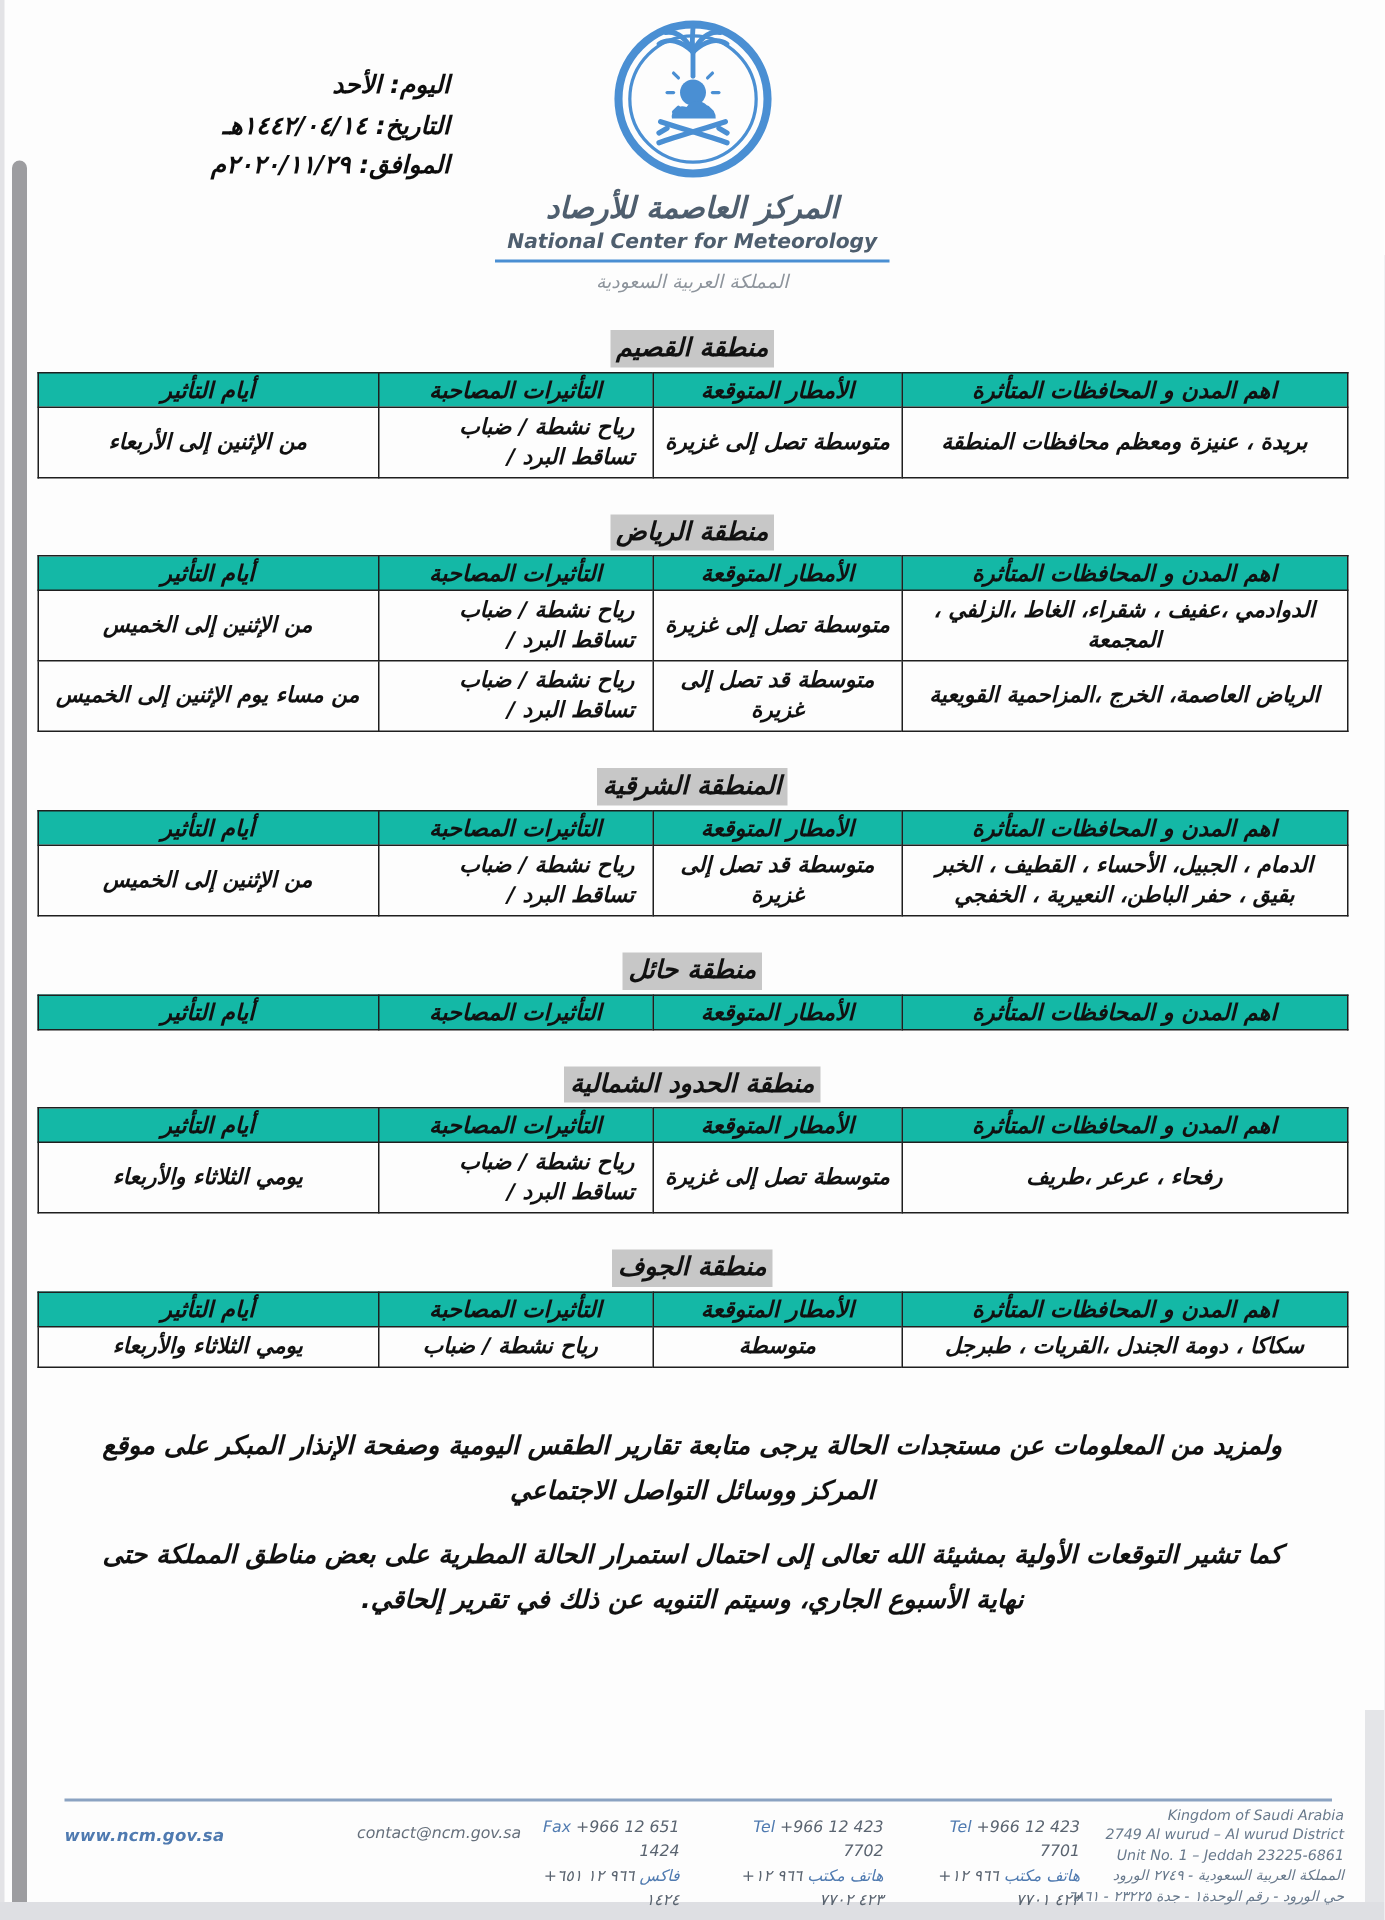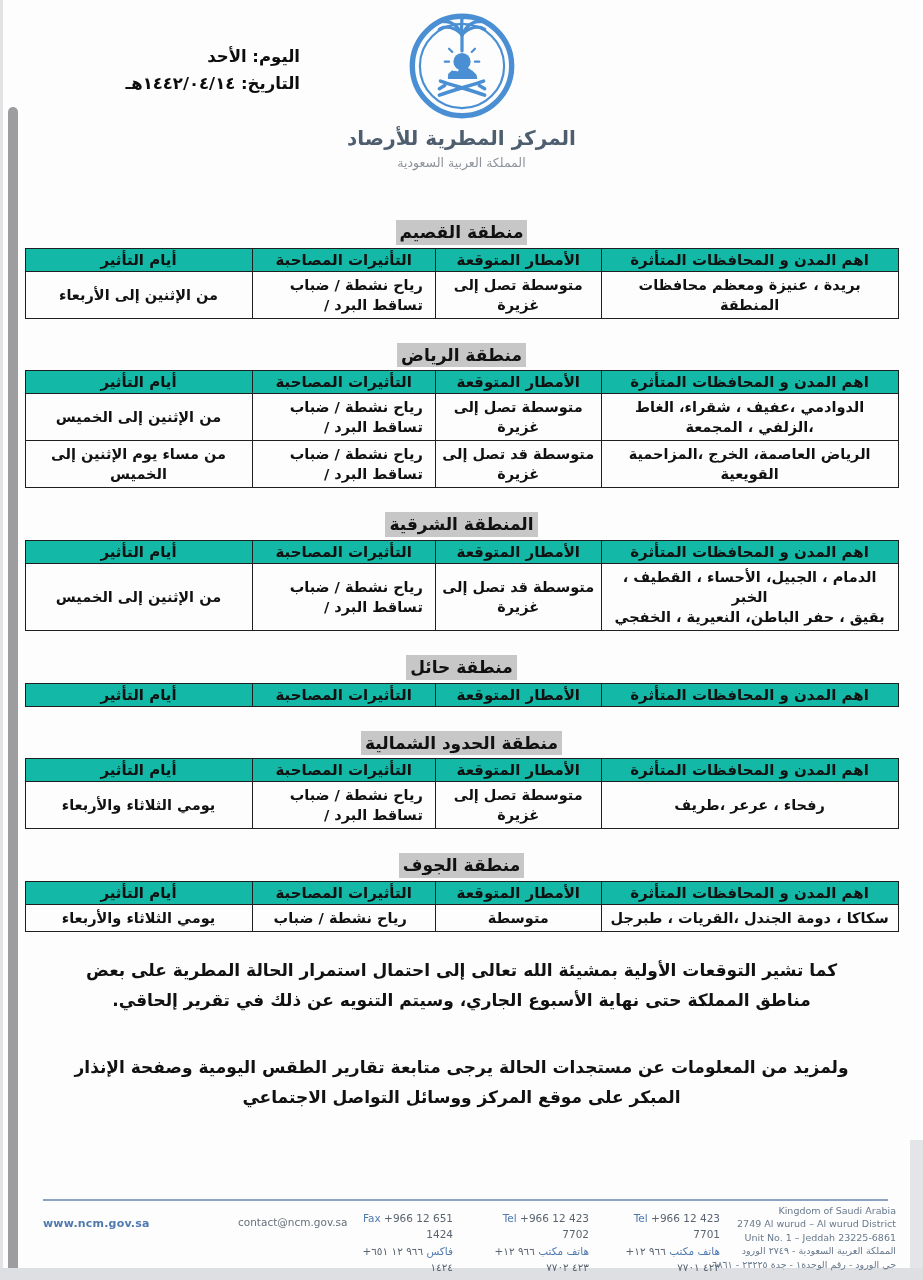--- a/index.html
+++ b/index.html
@@ -1,17 +1,17 @@
 <!DOCTYPE html>
 <html lang="ar"><head>
 <meta charset="utf-8">
 <style>
   html,body{margin:0;padding:0;background:#e8e9ec;}
   .page{position:relative;width:923px;height:1280px;margin:0 auto;background:#fdfdfd;overflow:hidden;
-        font-family:"DejaVu Sans","Liberation Sans",sans-serif;color:#111;}
+        font-family:"DejaVu Sans","Liberation Sans",sans-serif;color:#111;font-style:italic;}
 
   
   .edge-left-line{position:absolute;left:0;top:0;width:3px;height:1280px;background:#e3e3e6;}
   .edge-left-strip{position:absolute;left:8px;top:107px;width:10px;height:1161px;background:#9d9da0;border-radius:6px 6px 0 0;}
   .edge-bottom{position:absolute;left:0;top:1268px;width:923px;height:12px;background:#dedfe3;}
   .edge-right{position:absolute;right:0;top:1140px;width:13px;height:140px;background:#e4e5e8;}
 
   
   .date-block{position:absolute;top:44px;left:48px;width:252px;direction:rtl;text-align:right;
               font-weight:700;font-size:16.5px;line-height:1.62;color:#0d0d0d;}
@@ -60,20 +60,21 @@
 <div class="page">
 
   <div class="edge-left-line"></div>
   <div class="edge-left-strip"></div>
   <div class="edge-right"></div>
   <div class="edge-bottom"></div>
 
   <div class="date-block">
     <div>اليوم: الأحد</div>
     <div>التاريخ: ١٤٤٢/٠٤/١٤هـ</div>
+    <div>الموافق: ٢٠٢٠/١١/٢٩م</div>
   </div>
 
   <div class="logo-block">
     <svg width="108" height="108" viewBox="0 0 100 100">
       <circle cx="50" cy="50" r="46" fill="none" stroke="#4a8fd3" stroke-width="5"></circle>
       <circle cx="50" cy="50" r="39" fill="none" stroke="#4a8fd3" stroke-width="2"></circle>
 
       <g stroke="#4a8fd3" stroke-width="3" fill="none" stroke-linecap="round">
         <path d="M50 36 L50 21"></path>
         <path d="M50 21 C 43 14, 35 12, 29 16"></path>
@@ -97,21 +98,22 @@
 
       <path fill="#4a8fd3" d="M37 62 a6.5 6.5 0 0 1 9-7 a8 8 0 0 1 14 1 a5.5 5.5 0 0 1 4 6 z"></path>
 
       <g stroke="#4a8fd3" stroke-width="3.2" stroke-linecap="round">
         <path d="M29 77 C 40 73, 58 68, 70 64"></path>
         <path d="M71 77 C 60 73, 42 68, 30 64"></path>
         <path d="M66 68 L71 71"></path>
         <path d="M34 68 L29 71"></path>
       </g>
     </svg>
-    <div class="org-ar">المركز المطرية للأرصاد</div>
+    <div class="org-ar">المركز العاصمة للأرصاد</div>
+    <div><span class="org-en">National Center for Meteorology</span></div>
     <div class="org-country">المملكة العربية السعودية</div>
   </div>
 
   <div class="content">
 
     <div class="section">
       <div class="section-title-wrap"><span class="section-title">منطقة القصيم</span></div>
       <table class="region-table">
         <colgroup>
             <col style="width:34%">
@@ -265,22 +267,22 @@
         <tr>
           <td>سكاكا ، دومة الجندل ،القريات ، طبرجل</td>
           <td>متوسطة</td>
           <td class="effects center">رياح نشطة  / ضباب</td>
           <td>يومي الثلاثاء والأربعاء</td>
         </tr>
       </tbody>
         </table>
     </div>
 
+    <div class="note note-2">ولمزيد من المعلومات عن مستجدات الحالة يرجى متابعة تقارير الطقس اليومية وصفحة الإنذار المبكر على موقع المركز ووسائل التواصل الاجتماعي</div>
     <div class="note note-1">كما تشير التوقعات الأولية بمشيئة الله تعالى إلى احتمال استمرار الحالة المطرية على بعض مناطق المملكة حتى نهاية الأسبوع الجاري، وسيتم التنويه عن ذلك في تقرير إلحاقي.</div>
-    <div class="note note-2">ولمزيد من المعلومات عن مستجدات الحالة يرجى متابعة تقارير الطقس اليومية وصفحة الإنذار المبكر على موقع المركز ووسائل التواصل الاجتماعي</div>
   </div>
 
   <div class="footer-line"></div>
 
   <div class="f-web">www.ncm.gov.sa</div>
   <div class="f-email">contact@ncm.gov.sa</div>
 
   <div class="contact f-fax">
     <div><span class="lbl">Fax</span> <span>+966 12 651 1424</span></div>
     <div class="ar-line"><span class="lbl">فاكس</span> <span class="num-ltr">+٩٦٦ ١٢ ٦٥١ ١٤٢٤</span></div>

